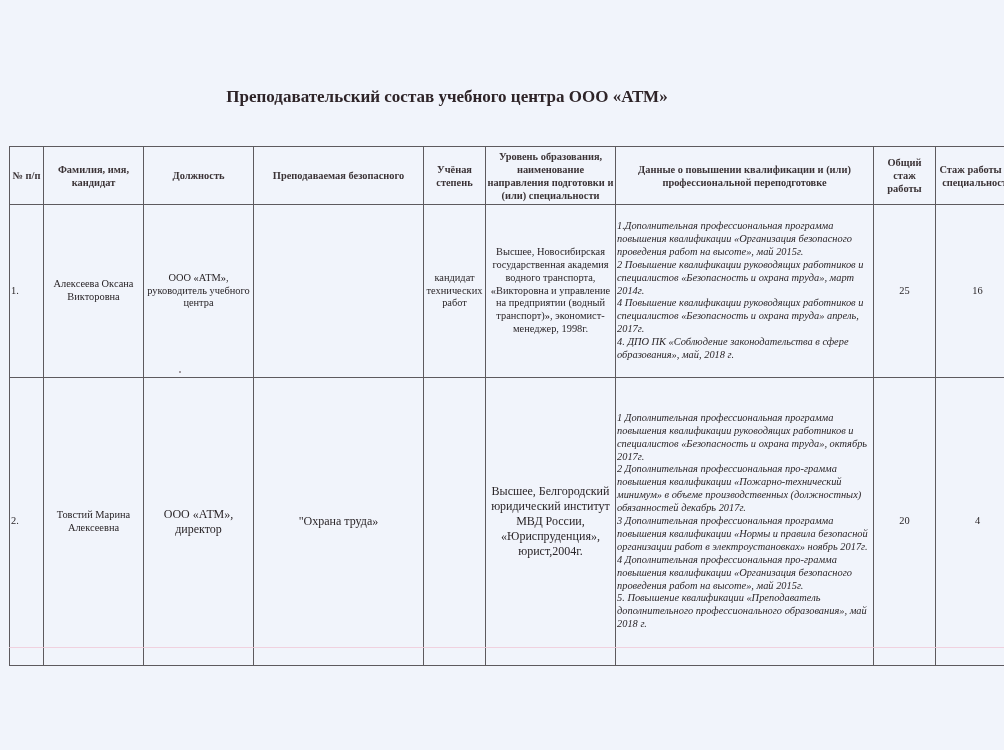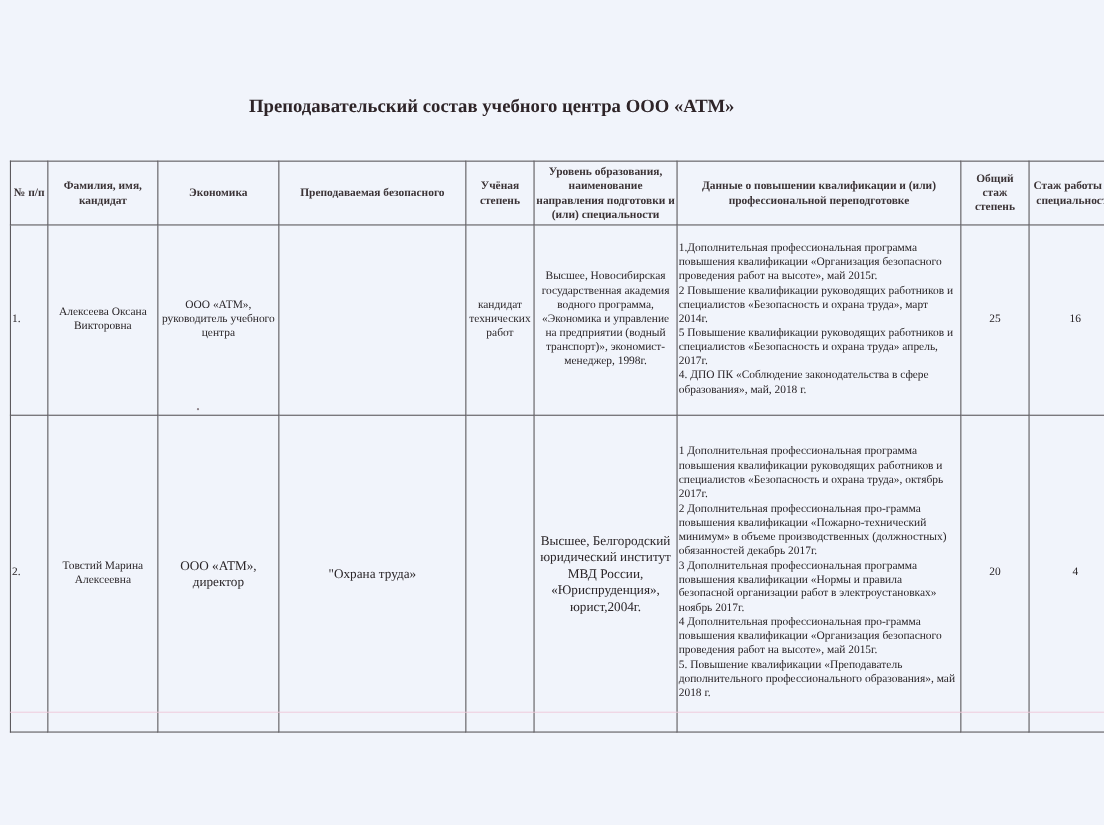--- a/index.html
+++ b/index.html
@@ -30,21 +30,21 @@
     padding: 0 1px;
     overflow: hidden;
   }
   table.staff th {
     font-weight: bold; text-align: center; font-size: 10.4px;
     line-height: 13px; color: #3b3336; height: 57px;
   }
   .c-num { text-align: left; padding-left: 2px; }
   .c-center { text-align: center; }
   .c-left { text-align: left; }
-  .qual { padding: 1px 2px 0 2px; vertical-align: middle; }
+  .qual { padding: 1px 2px 0 2px; vertical-align: middle; font-style: italic; }
   .qual div { margin: 0; }
   .big { font-size: 12px; line-height: 15px; }
   .discipline { font-size: 12px; }
   .row1 td { height: 172px; }
   .row2 td { height: 287px; }
   .pinkline {
     position: absolute; left: 9px; right: 0; top: 647px;
     height: 1px; background: #f0c8d8; opacity: 0.8;
   }
   .dot { position: absolute; left: 179px; top: 371px; width: 2px; height: 2px; background: #8a7f85; border-radius: 1px; }
@@ -63,41 +63,41 @@
     <col style="width:62px">
     <col style="width:130px">
     <col style="width:258px">
     <col style="width:62px">
     <col style="width:84px">
   </colgroup>
   <thead>
     <tr>
       <th>№ п/п</th>
       <th>Фамилия, имя, кандидат</th>
-      <th>Экономика</th>
+      <th>Должность</th>
       <th>Преподаваемая безопасного</th>
       <th>Учёная степень</th>
       <th>Уровень образования, наименование направления подготовки и (или) специальности</th>
       <th>Данные о повышении квалификации и (или) профессиональной переподготовке</th>
-      <th>Общий стаж степень</th>
+      <th>Общий стаж работы</th>
       <th>Стаж работы по специальности</th>
     </tr>
   </thead>
   <tbody>
     <tr class="row1">
       <td class="c-num">1.</td>
       <td class="c-center">Алексеева Оксана Викторовна</td>
       <td class="c-center">ООО «АТМ», руководитель учебного центра</td>
       <td class="c-center discipline"></td>
       <td class="c-center">кандидат технических работ</td>
-      <td class="c-center">Высшее, Новосибирская государственная академия водного программа, «Экономика и управление на предприятии (водный транспорт)», экономист-менеджер, 1998г.</td>
+      <td class="c-center">Высшее, Новосибирская государственная академия водного транспорта, «Викторовна и управление на предприятии (водный транспорт)», экономист-менеджер, 1998г.</td>
       <td class="c-left qual">
         <div>1.Дополнительная профессиональная программа повышения квалификации «Организация безопасного проведения работ на высоте», май 2015г.</div>
         <div>2 Повышение квалификации руководящих работников и специалистов «Безопасность и охрана труда», март 2014г.</div>
-        <div>5 Повышение квалификации руководящих работников и специалистов «Безопасность и охрана труда» апрель, 2017г.</div>
+        <div>4 Повышение квалификации руководящих работников и специалистов «Безопасность и охрана труда» апрель, 2017г.</div>
         <div>4. ДПО ПК «Соблюдение законодательства в сфере образования», май, 2018 г.</div>
       </td>
       <td class="c-center">25</td>
       <td class="c-center">16</td>
     </tr>
     <tr class="row2">
       <td class="c-num">2.</td>
       <td class="c-center">Товстий Марина Алексеевна</td>
       <td class="c-center big">ООО «АТМ», директор</td>
       <td class="c-center discipline">"Охрана труда»</td>

